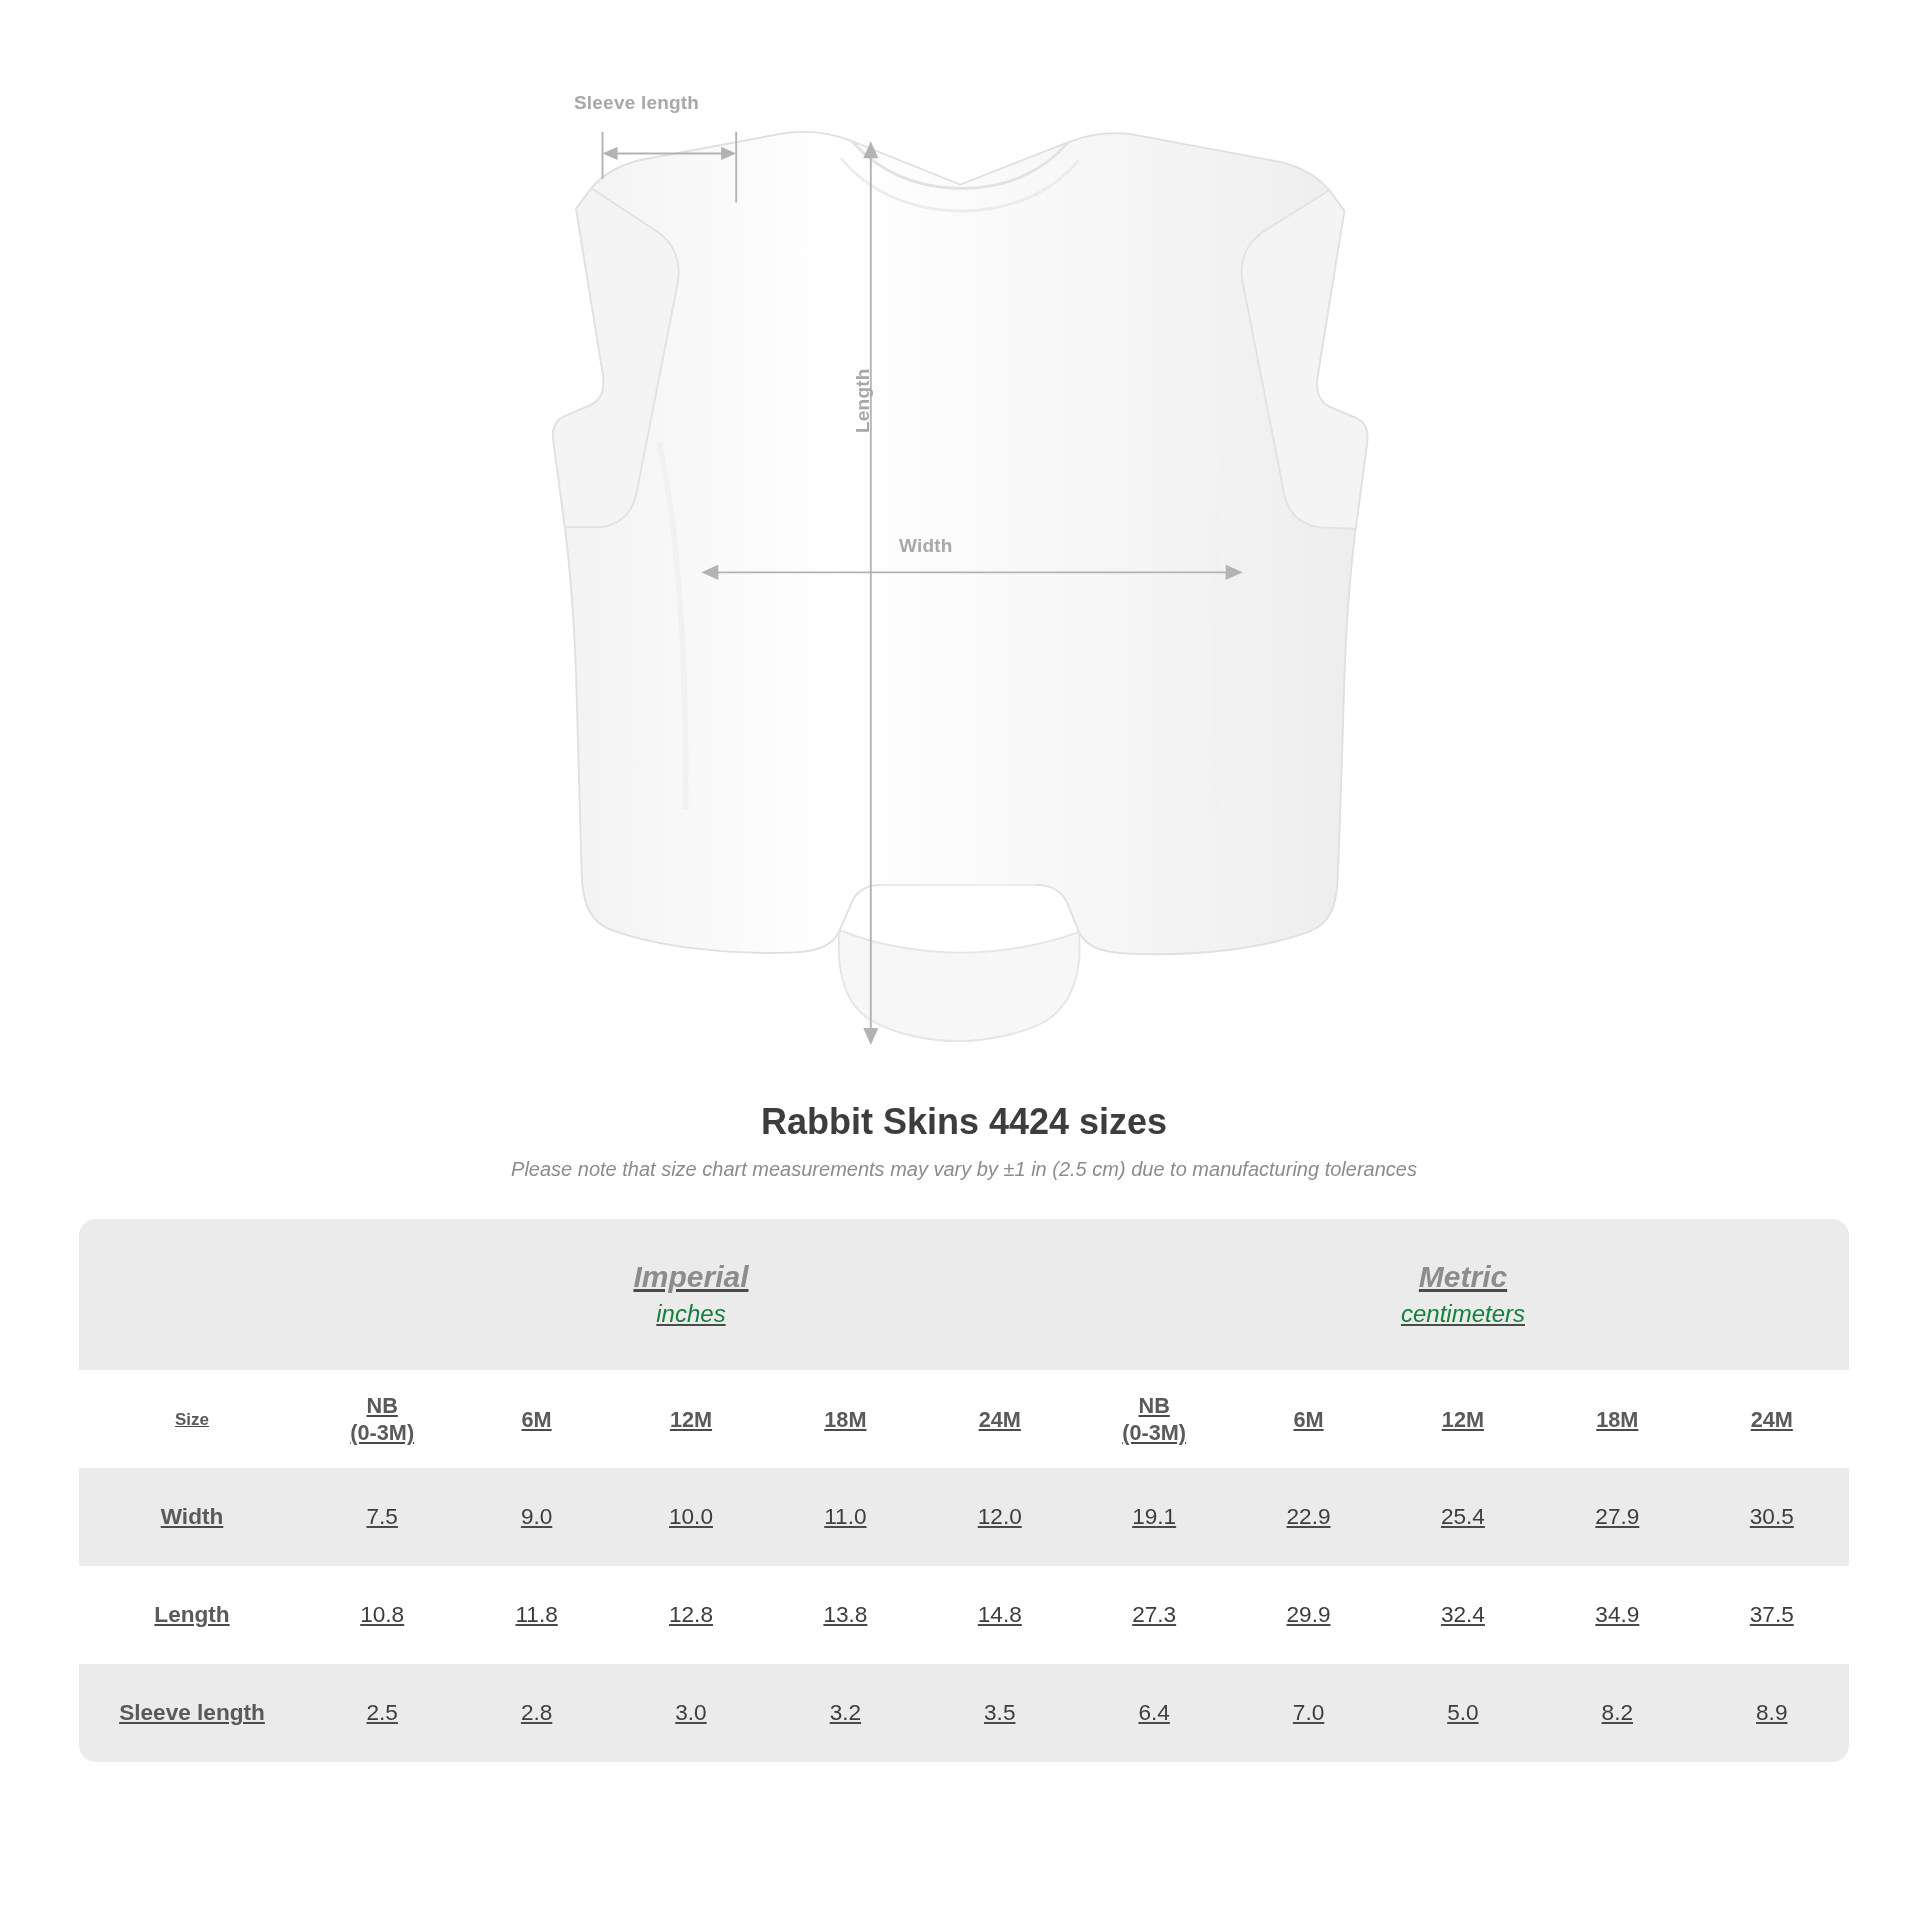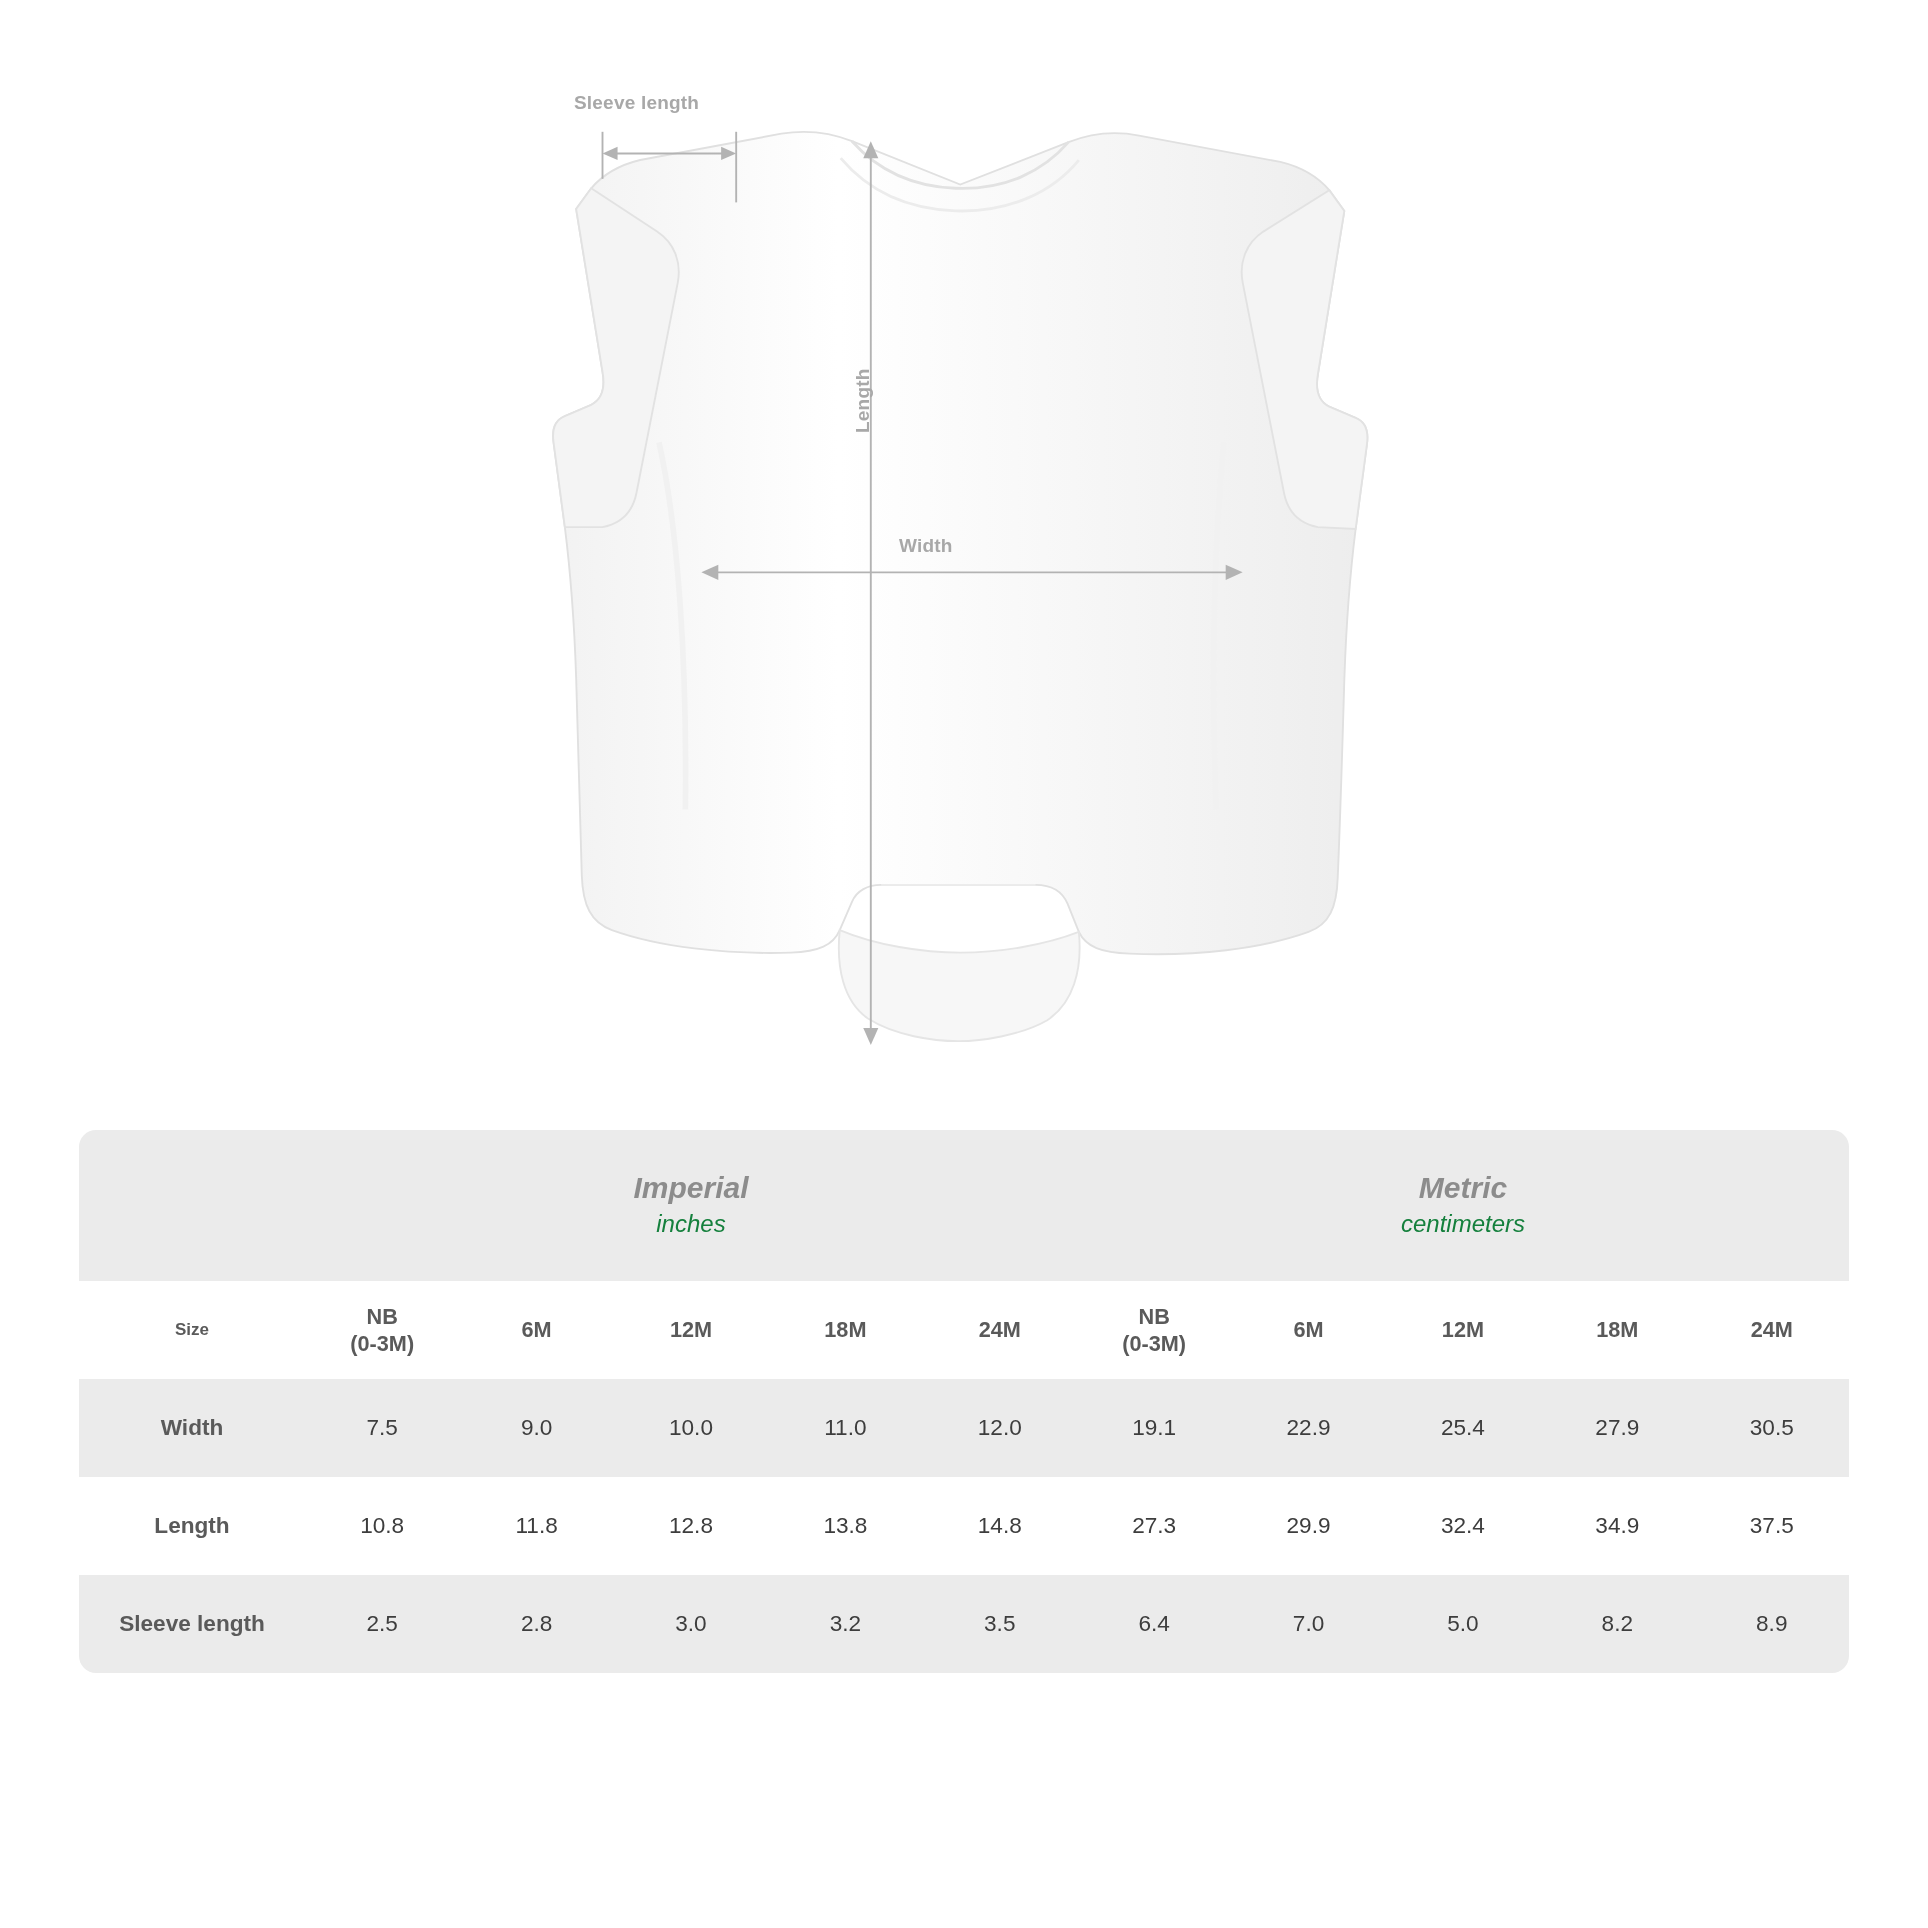--- a/index.html
+++ b/index.html
@@ -62,20 +62,21 @@
     font-size: 20px;
     font-style: italic;
     color: #8c8c8c;
     margin: 0;
   }
 
   
   .table-wrap {
     margin: 38px auto 12px auto;
     width: 1770px;
+    text-decoration: underline;
   }
   table.size-table {
     border-collapse: separate;
     border-spacing: 0;
     width: 100%;
     table-layout: fixed;
     font-size: 21px;
   }
   table.size-table td, table.size-table th {
     text-align: center;
@@ -217,20 +218,24 @@
       <line x1="755" y1="608" x2="1310" y2="608" stroke="#b3b3b3" stroke-width="2"></line>
       <polygon points="745,608 763,600 763,616" fill="#b3b3b3"></polygon>
       <polygon points="1320,608 1302,600 1302,616" fill="#b3b3b3"></polygon>
     </svg>
 
     <div class="dim-label" id="sleeve-label">Sleeve length</div>
     <div class="dim-label" id="width-label">Width</div>
     <div class="dim-label" id="length-label">Length</div>
   </div>
 
+  <div class="title-block">
+    <h1 class="chart-title">Rabbit Skins 4424 sizes</h1>
+    <p class="chart-note">Please note that size chart measurements may vary by ±1 in (2.5 cm) due to manufacturing tolerances</p>
+  </div>
 
   <div class="table-wrap">
     <table class="size-table">
       <colgroup>
         <col style="width:226px">
         <col span="10">
       </colgroup>
       <tbody>
         <tr class="unit-row">
           <td class="first"></td>

